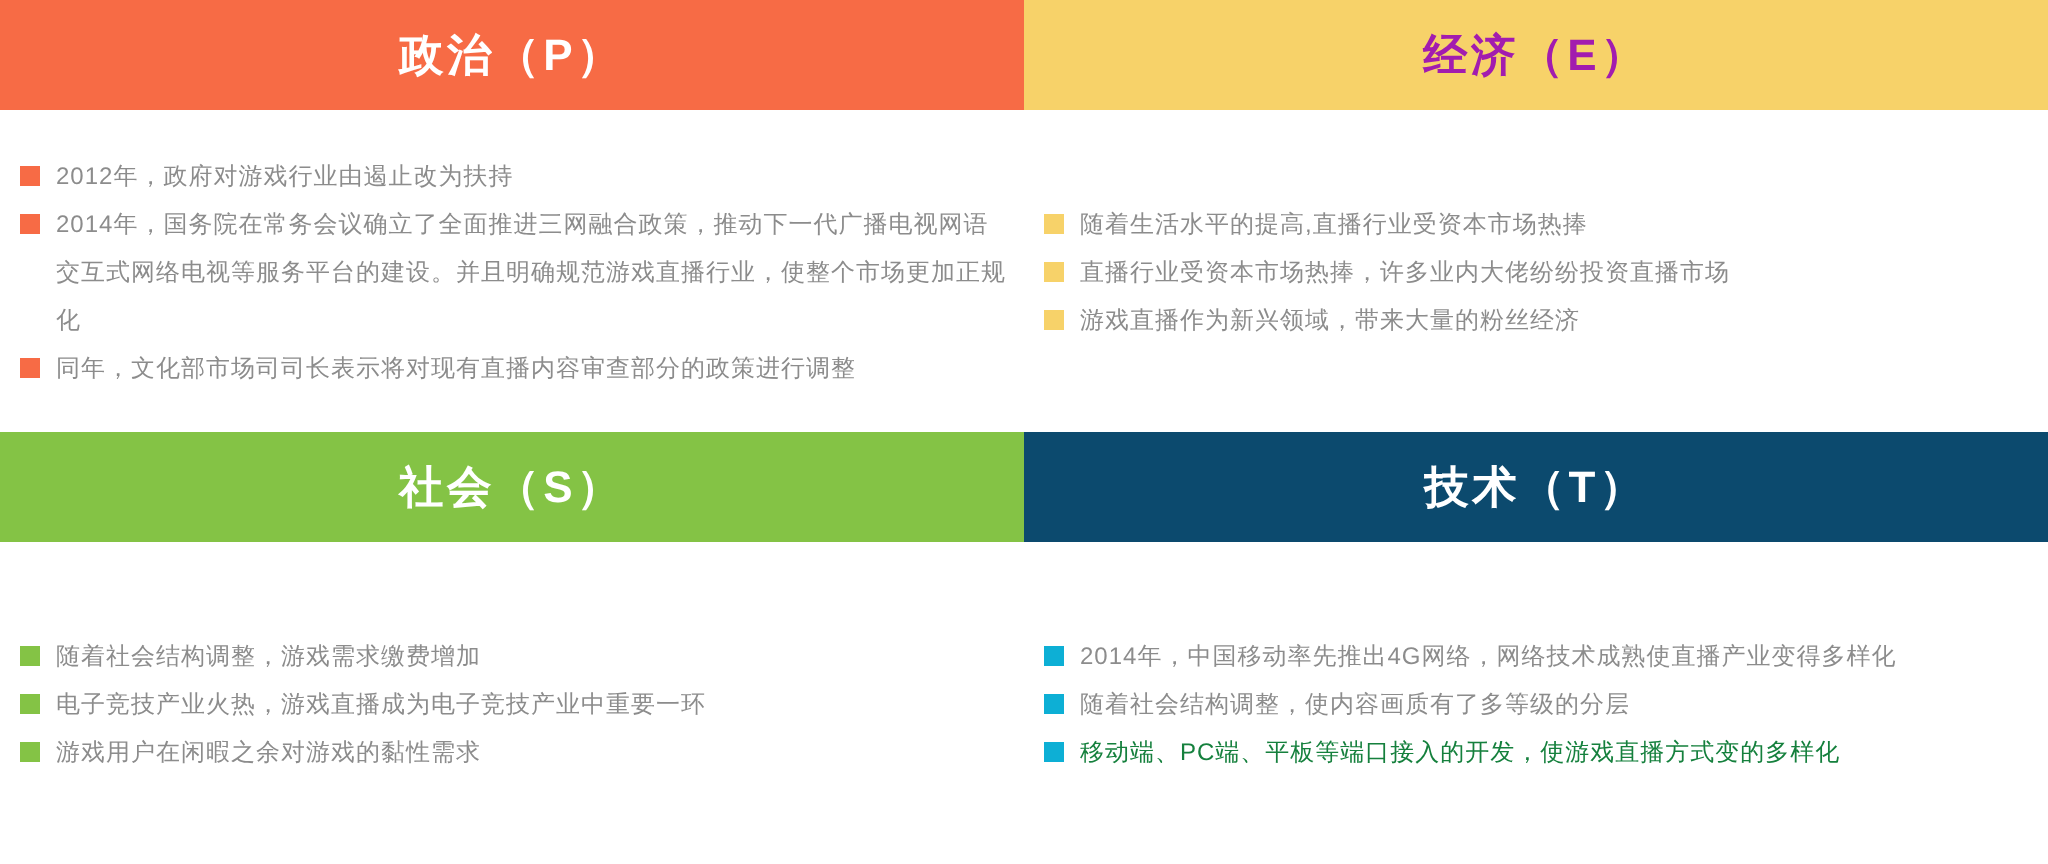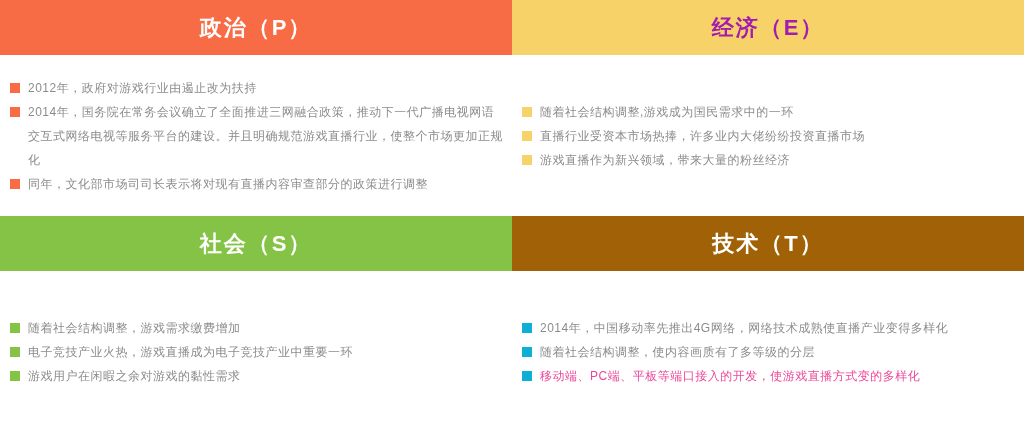--- a/index.html
+++ b/index.html
@@ -77,46 +77,46 @@
         </ul>
     </div>
   </section>
 
   <section class="quadrant">
     <div class="q-header" style="background: rgb(247, 210, 105); color: #a21caf;">
       <span>经济（E）</span>
     </div>
     <div class="q-body">
       <ul class="q-list">
-          <li style="color: rgb(140, 140, 140);"><span class="bullet" style="background: rgb(247, 210, 105);"></span><span>随着社会结构调整,游戏成为国民需求中的一环</span></li>
+          <li style="color: rgb(140, 140, 140);"><span class="bullet" style="background: rgb(247, 210, 105);"></span><span>随着生活水平的提高,直播行业受资本市场热捧</span></li>
           <li style="color: rgb(140, 140, 140);"><span class="bullet" style="background: rgb(247, 210, 105);"></span><span>直播行业受资本市场热捧，许多业内大佬纷纷投资直播市场</span></li>
           <li style="color: rgb(140, 140, 140);"><span class="bullet" style="background: rgb(247, 210, 105);"></span><span>游戏直播作为新兴领域，带来大量的粉丝经济</span></li>
         </ul>
     </div>
   </section>
 
   <section class="quadrant">
     <div class="q-header" style="background: rgb(132, 195, 69); color: rgb(255, 255, 255); text-align: center;">
       <span>社会（S）</span>
     </div>
     <div class="q-body">
       <ul class="q-list">
           <li style="color: rgb(140, 140, 140);"><span class="bullet" style="background: rgb(132, 195, 69);"></span><span>随着社会结构调整，游戏需求缴费增加</span></li>
           <li style="color: rgb(140, 140, 140);"><span class="bullet" style="background: rgb(132, 195, 69);"></span><span>电子竞技产业火热，游戏直播成为电子竞技产业中重要一环</span></li>
           <li style="color: rgb(140, 140, 140);"><span class="bullet" style="background: rgb(132, 195, 69);"></span><span>游戏用户在闲暇之余对游戏的黏性需求</span></li>
         </ul>
     </div>
   </section>
 
   <section class="quadrant">
-    <div class="q-header" style="background: #a16207; color: rgb(255, 255, 255);">
+    <div class="q-header" style="background: #0c4a6e; color: rgb(255, 255, 255);">
       <span>技术（T）</span>
     </div>
     <div class="q-body">
       <ul class="q-list">
           <li style="color: rgb(140, 140, 140);"><span class="bullet" style="background: rgb(13, 175, 213);"></span><span>2014年，中国移动率先推出4G网络，网络技术成熟使直播产业变得多样化</span></li>
           <li style="color: rgb(140, 140, 140);"><span class="bullet" style="background: rgb(13, 175, 213);"></span><span>随着社会结构调整，使内容画质有了多等级的分层</span></li>
-          <li style="color: #ec4899;"><span class="bullet" style="background: rgb(13, 175, 213);"></span><span>移动端、PC端、平板等端口接入的开发，使游戏直播方式变的多样化</span></li>
+          <li style="color: #15803d;"><span class="bullet" style="background: rgb(13, 175, 213);"></span><span>移动端、PC端、平板等端口接入的开发，使游戏直播方式变的多样化</span></li>
         </ul>
     </div>
   </section>
 
 </div>
 
 </body></html>

